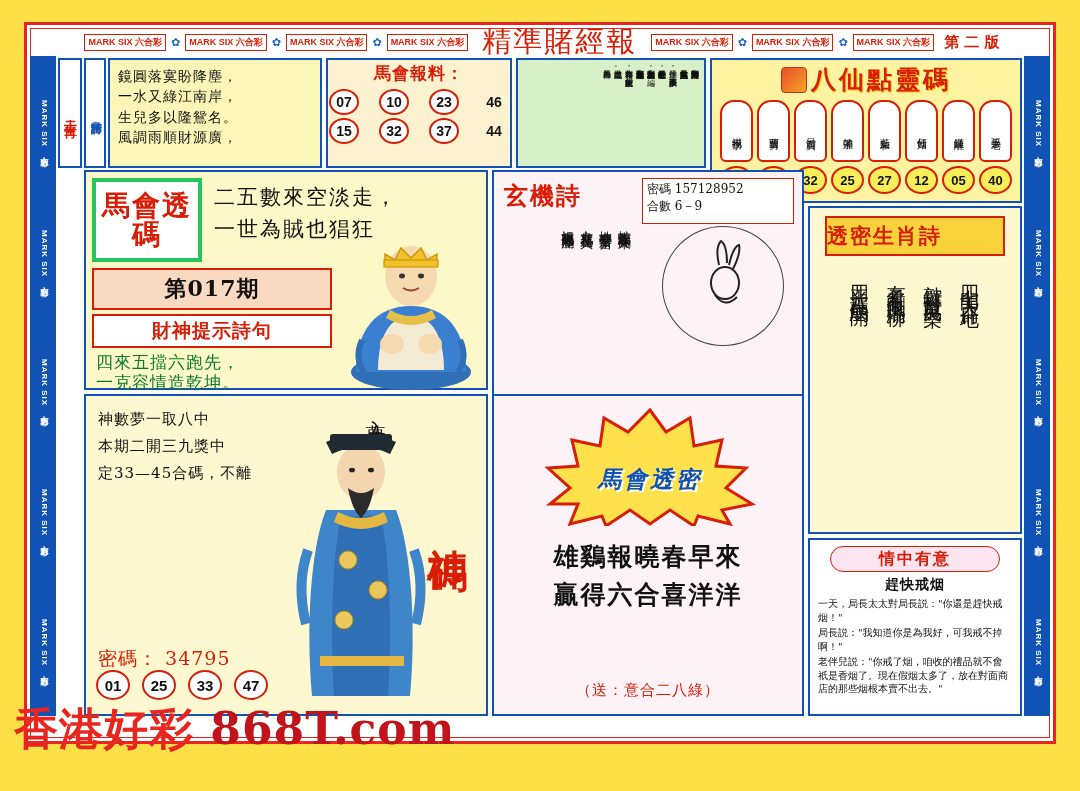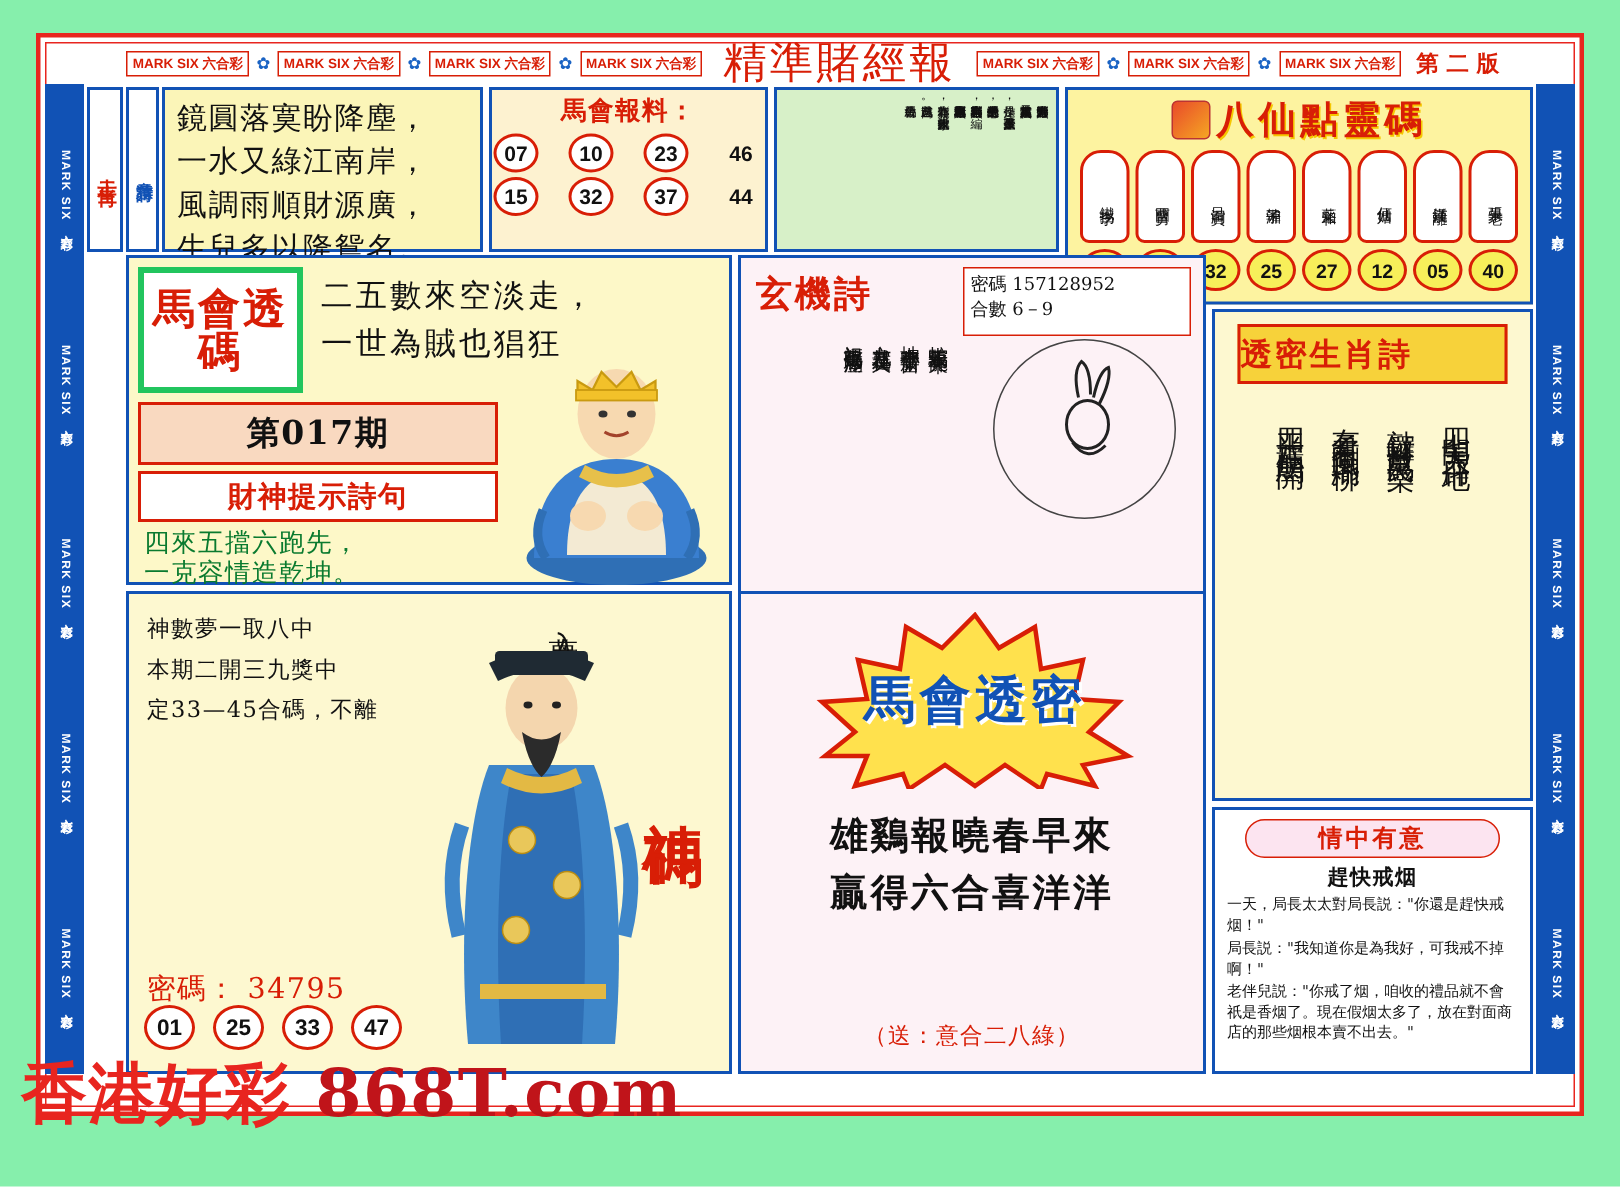--- a/index.html
+++ b/index.html
@@ -6,21 +6,21 @@
   html, body { margin:0; padding:0; }
   body {
     width:1080px; height:791px;
     background:#ffffff;
     font-family:"DejaVu Sans", sans-serif;
     overflow:hidden;
     position:relative;
   }
   .page {
     position:absolute; left:0; top:0; width:1080px; height:791px;
-    background:#86efac;
+    background:#fde047;
   }
   
   .frame {
     position:absolute; left:24px; top:22px; width:1032px; height:722px;
     border:3px solid #e8251f;
     background:#ffffff;
   }
   .frame-inner {
     position:absolute; left:3px; top:3px; right:3px; bottom:3px;
     border:1px solid #e8251f;
@@ -87,22 +87,22 @@
     writing-mode:vertical-rl; font-size:11px; font-weight:bold; color:#1152b5;
     letter-spacing:1px; font-family:"DejaVu Serif", serif;
   }
   
   #poem-box {
     left:50px; top:0px; width:214px; height:110px;
     border:2px solid #1152b5; background:#fbf5b8;
     padding:6px 8px;
   }
   #poem-box .line {
-    font-size:20px; color:#111; line-height:1.45; letter-spacing:1px;
-    font-family:Liberation Mono, monospace; white-space:nowrap;
+    font-size:14px; color:#111; line-height:1.45; letter-spacing:1px;
+    font-family:Liberation Sans, sans-serif; white-space:nowrap;
   }
   
   #bao-box {
     left:268px; top:0px; width:186px; height:110px;
     border:2px solid #1152b5; background:#fdf2d0;
   }
   #bao-title {
     font-size:17px; font-weight:bold; color:#d81e06;
     text-align:center; padding:2px 0 1px; letter-spacing:1px;
     font-family:"DejaVu Serif", serif;
@@ -299,25 +299,26 @@
   }
   
   #toumi2-box {
     left:434px; top:336px; width:312px; height:322px;
     border:2px solid #1152b5; background:#fdf2f6;
   }
   .starburst {
     position:absolute; left:20px; top:12px; width:272px; height:118px;
   }
   .starburst .label {
-    position:absolute; left:0; top:0; width:100%; height:100%;
-    display:flex; align-items:center; justify-content:center;
-    font-size:34px; font-weight:bold; color:#1152b5; letter-spacing:3px;
+    position:absolute; left:0; top:12px; width:100%; height:100%;
+    display:flex; align-items:center; justify-content:center;
+    font-size:23px; font-weight:bold; color:#1152b5; letter-spacing:3px;
     font-family:"DejaVu Serif", serif;
     text-shadow:2px 2px 0 #ffffff;
+    font-style:italic;
   }
   #toumi2-lines {
     position:absolute; left:0; top:142px; width:100%; text-align:center;
   }
   #toumi2-lines .l {
     font-size:25px; font-weight:bold; color:#111; letter-spacing:2px;
     line-height:1.5; font-family:"DejaVu Serif", serif;
   }
   #toumi2-note {
     position:absolute; left:0; bottom:14px; width:100%; text-align:center;
@@ -409,22 +410,22 @@
     <div class="box" id="zodiac-box">
       <div class="v">十二生肖</div>
     </div>
     <div class="box" id="guess-box">
       <div class="v">意猜詩</div>
     </div>
 
     <div class="box" id="poem-box">
       <div class="line">鏡圓落寞盼降塵，</div>
       <div class="line">一水又綠江南岸，</div>
+      <div class="line">生兒多以隆鴛名。</div>
       <div class="line">風調雨順財源廣，</div>
-      <div class="line">生兒多以隆鴛名。</div>
     </div>
 
     <div class="box" id="bao-box">
       <div id="bao-title">馬會報料：</div>
       <div class="ballrow">
         <div class="ball">07</div>
         <div class="ball">10</div>
         <div class="ball">23</div>
         <div class="ball plain">46</div>
       </div>

